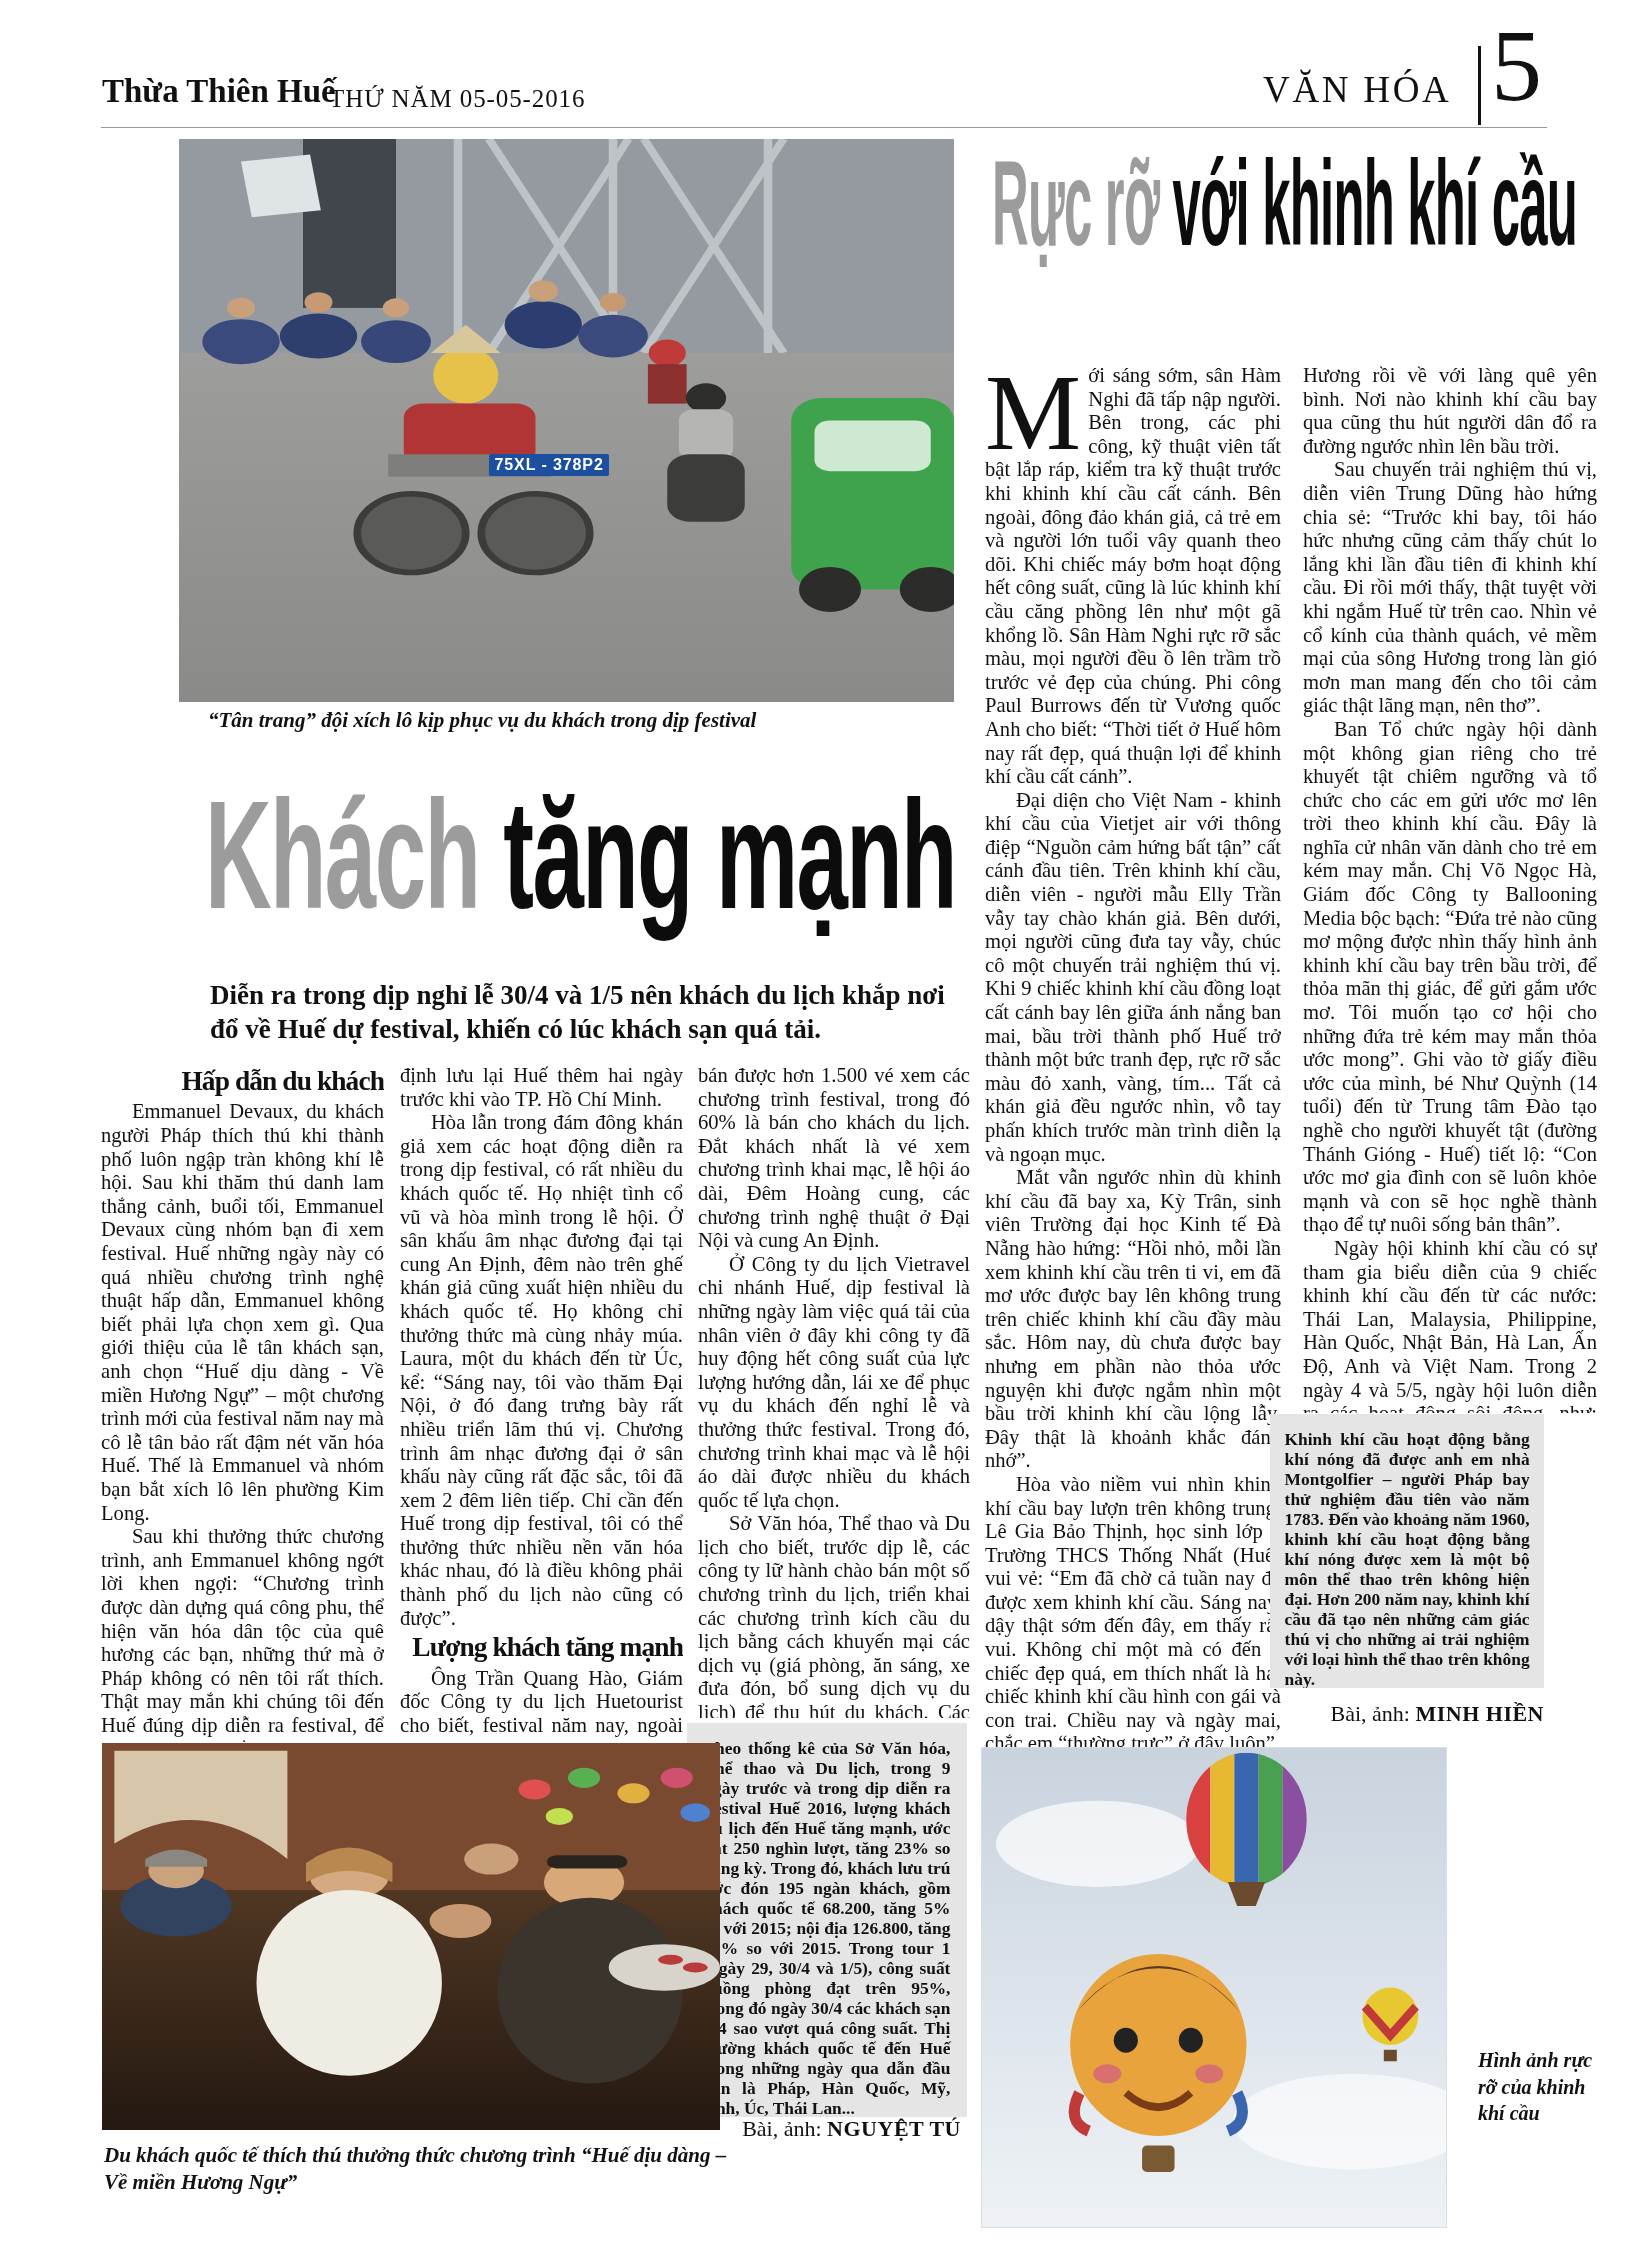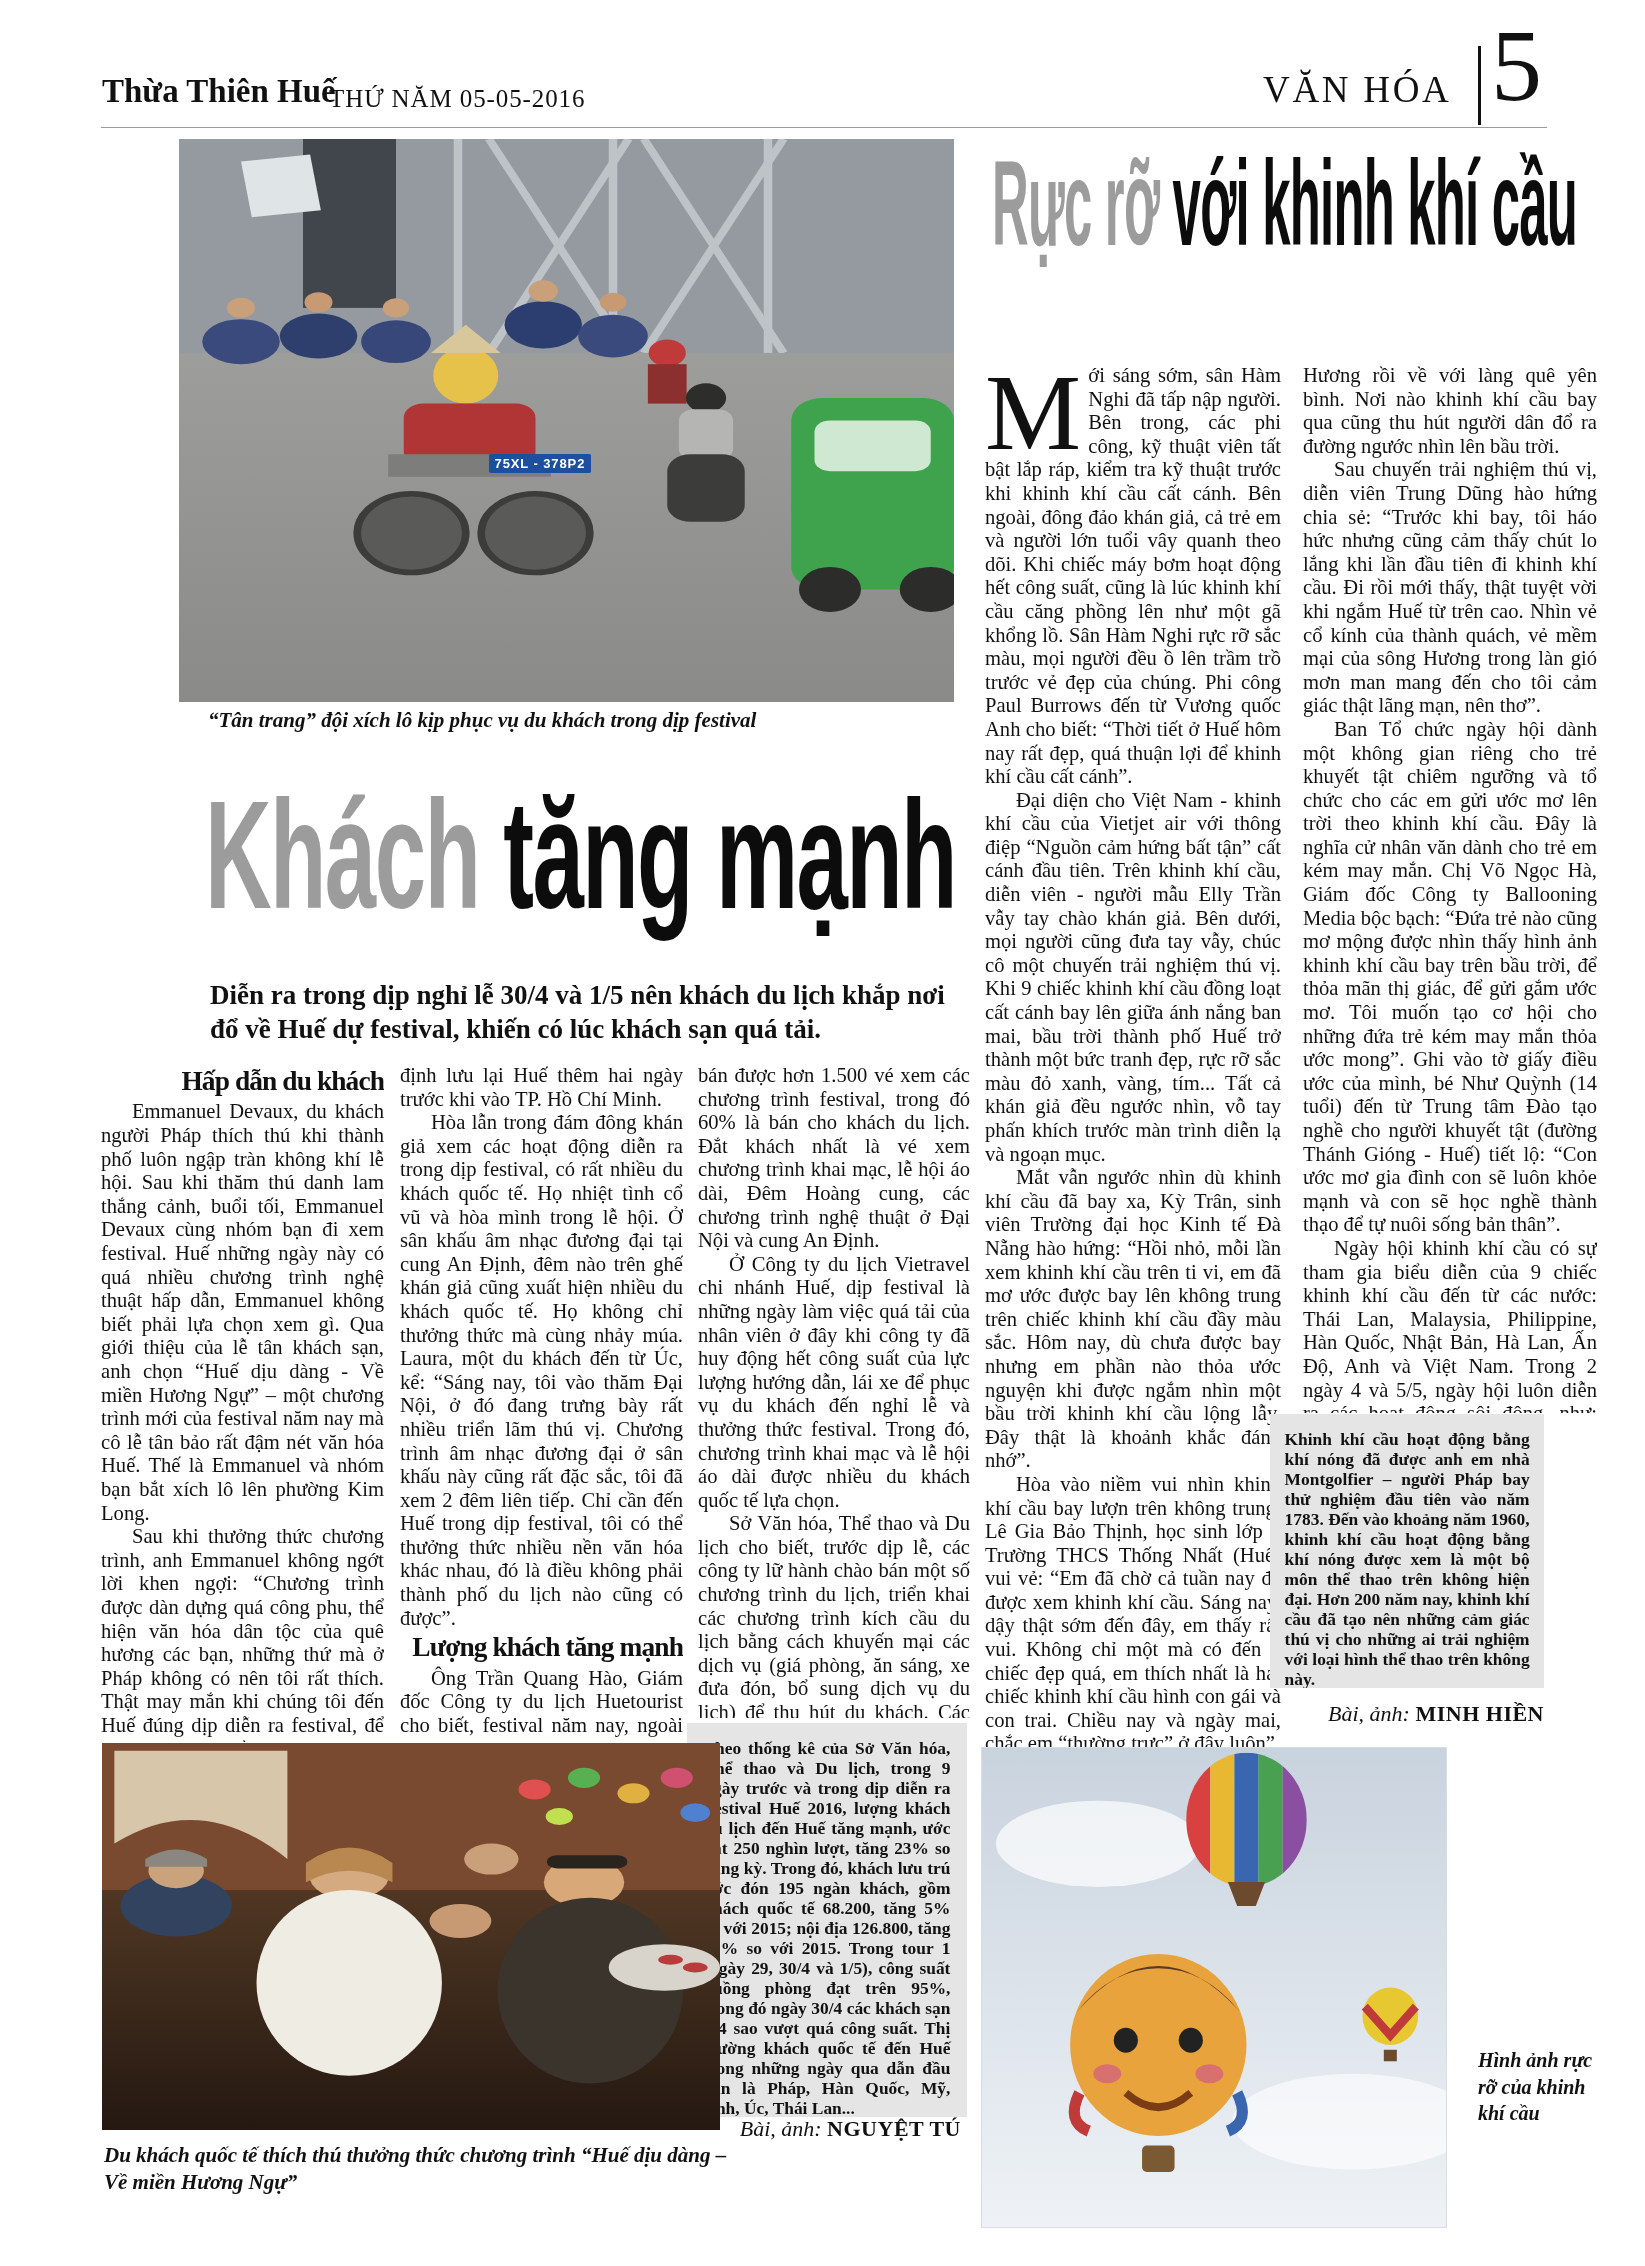--- a/index.html
+++ b/index.html
@@ -13,28 +13,28 @@
   .vbar{left:1478px;top:46px;width:2.7px;height:79px;background:#111;}
   .pagenum{left:1491px;top:14.6px;font-size:102px;line-height:1;font-weight:500;}
   .rule-top{left:101px;top:127px;width:1446px;height:0.9px;background:#9a9a9a;}
   
   .photo{overflow:hidden;background:#cfd3d6;}
   .photo svg{display:block;width:100%;height:100%;}
   .photo-top{left:179px;top:139px;width:775px;height:563px;}
   .photo-bottom{left:102px;top:1743px;width:618px;height:387px;}
   .photo-balloon{left:981px;top:1747px;width:464px;height:479px;border:0.9px solid #d8dde2;}
   .plate{left:40%;top:56%;background:#1d4fa0;color:#fff;font-family:"Liberation Sans",sans-serif;
-         font-size:13px;font-weight:bold;padding:1.8px 5.5px;border-radius:1.8px;letter-spacing:0.9px;}
+         font-size:16px;font-weight:bold;padding:1.8px 5.5px;border-radius:1.8px;letter-spacing:0.9px;}
   
   .caption{font-weight:bold;font-style:italic;font-size:21px;line-height:27.4px;}
   .cap-top{left:208px;top:707px;width:749px;}
   .cap-bottom{left:104px;top:2142px;width:630px;}
   .cap-balloon{left:1478px;top:2047px;width:133px;font-size:20px;line-height:26.5px;}
   .byline{font-size:22px;text-align:right;}
-  .byline .b-label{font-style:italic;}
+  .byline .b-label{}
   .byline .b-name{font-weight:bold;letter-spacing:0.5px;}
   .byline-left{left:596px;top:2116px;width:365px;}
   .byline-right{left:1270px;top:1701px;width:274px;}
   
   .kicker{left:225px;top:735px;font-size:32px;font-weight:bold;}
   .headline{font-family:"Liberation Sans",sans-serif;font-weight:bold;white-space:nowrap;}
   .headline .inner{display:inline-block;transform-origin:left top;line-height:.95;letter-spacing:-2.7px;}
   .headline-left{left:205px;top:782px;}
   .headline-left .inner{font-size:154px;transform:scaleX(.60);}
   .headline-right{left:992px;top:146px;}

